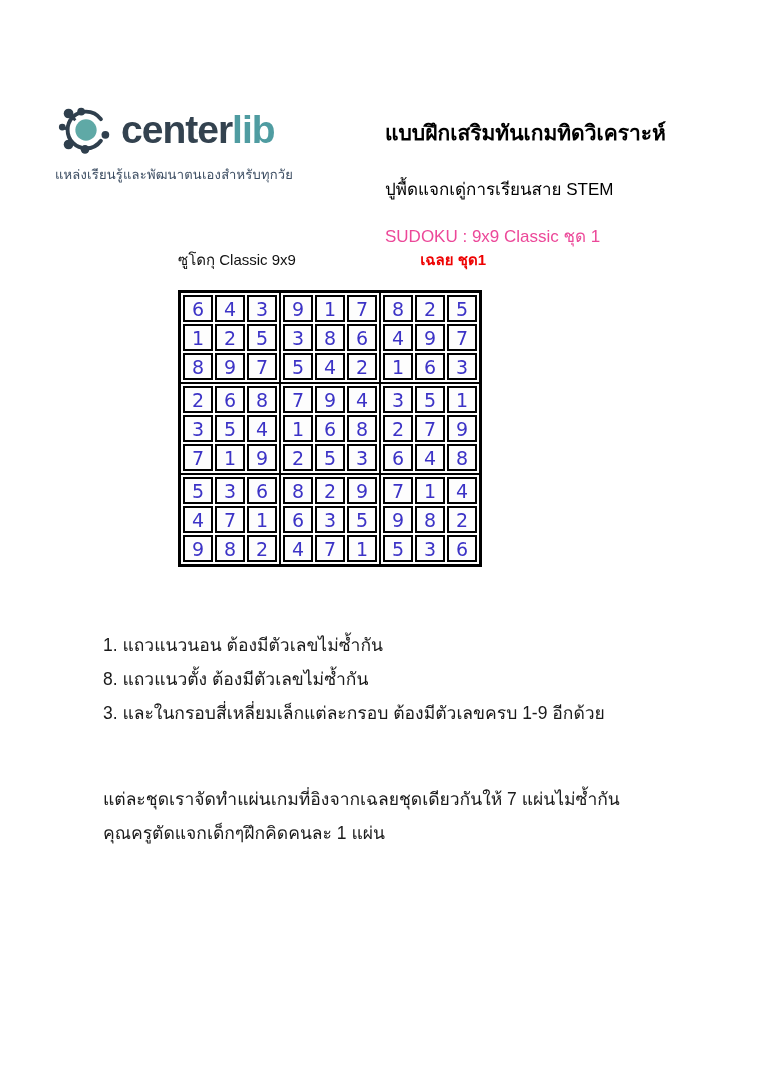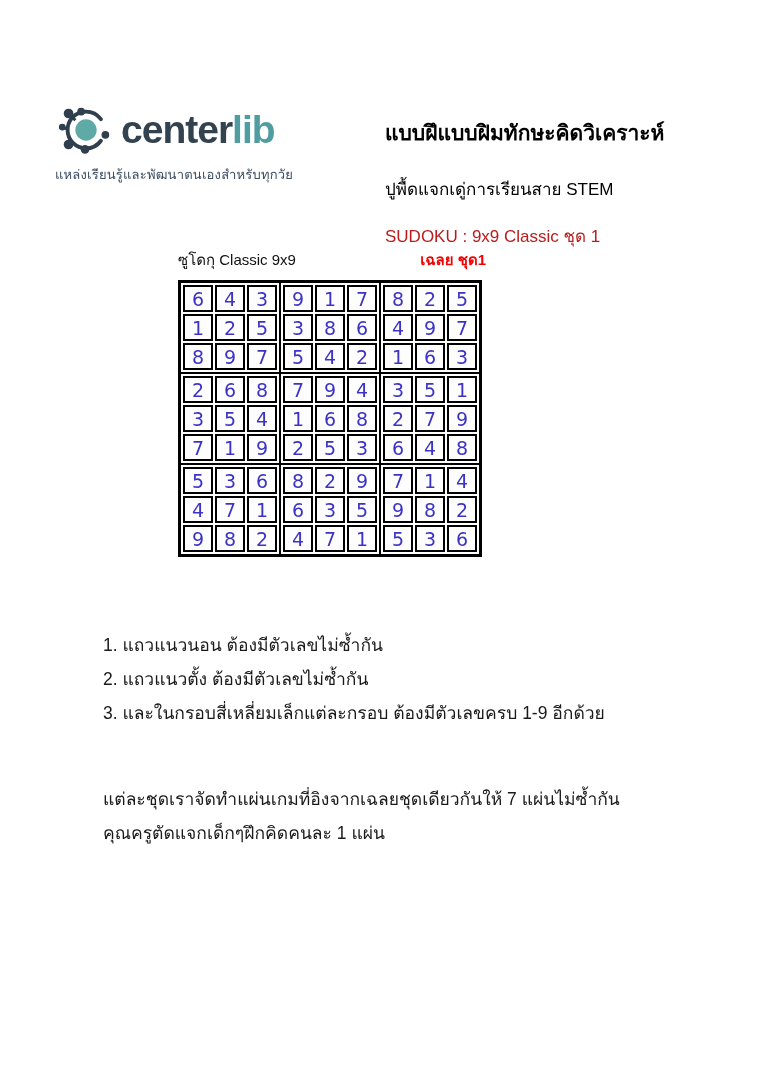--- a/index.html
+++ b/index.html
@@ -18,25 +18,25 @@
   .logo-icon { width: 62px; height: 62px; flex: 0 0 auto; }
   .brand-name { font-size: 39px; font-weight: bold; letter-spacing: -1px; line-height: 1; margin-left: 4px; }
   .brand-primary { color: #33424f; }
   .brand-secondary { color: #4f9ca1; }
   .brand-tagline { margin-top: 4px; font-size: 13px; color: #3d4e63; letter-spacing: 0.2px; white-space: nowrap; }
 
   
   .doc-head { position: absolute; left: 385px; top: 116px; width: 340px; }
   .doc-title { font-size: 21px; font-weight: bold; color: #000; }
   .doc-subtitle { font-size: 17px; margin-top: 26px; color: #000; }
-  .doc-series { font-size: 17px; margin-top: 20px; color: #b91c1c; }
+  .doc-series { font-size: 17px; margin-top: 20px; color: #ec4899; }
 
   
   .puzzle { position: absolute; left: 178px; top: 248px; width: 308px; }
-  .puzzle-labels { display: flex; justify-content: space-between; align-items: flex-end; font-size: 15px; margin-bottom: 8px; }
+  .puzzle-labels { display: flex; justify-content: space-between; align-items: flex-end; font-size: 15px; margin-bottom: 18px; }
   .puzzle-label-left { color: #111; }
   .puzzle-label-right { font-weight: bold; }
 
   .sudoku {
     display: grid;
     grid-template-columns: repeat(3, auto);
     background: #000;
     border: 3px solid #000;
     gap: 2px;
     width: max-content;
@@ -87,21 +87,21 @@
         <circle cx="31" cy="53" r="4.5" fill="#2f3f4d"></circle>
         <circle cx="52" cy="38" r="4" fill="#2f3f4d"></circle>
       </svg>
     </span>
     <span class="brand-name"><span class="brand-primary">center</span><span class="brand-secondary">lib</span></span>
   </div>
   <div class="brand-tagline">แหล่งเรียนรู้และพัฒนาตนเองสำหรับทุกวัย</div>
 </div>
 
 <div class="doc-head">
-  <div class="doc-title">แบบฝึแบบฝิมทักษะคิดวิเคราะห์</div>
+  <div class="doc-title">แบบฝึกเสริมทันเกมทิดวิเคราะห์</div>
   <div class="doc-subtitle">ปูพื้ดแจกเดู่การเรียนสาย STEM</div>
   <div class="doc-series">SUDOKU : 9x9 Classic ชุด 1</div>
 </div>
 
 <div class="puzzle">
   <div class="puzzle-labels">
     <span class="puzzle-label-left">ซูโดกุ Classic 9x9</span>
     <span class="puzzle-label-right" id="answer-label" style="color: rgb(238, 2, 2);">เฉลย ชุด1</span>
   </div>
   <div class="sudoku" id="sudoku-grid">
@@ -202,20 +202,20 @@
         <div class="sudoku-cell" style="color: rgb(60, 51, 198);">2</div>
         <div class="sudoku-cell" style="color: rgb(60, 51, 198);">5</div>
         <div class="sudoku-cell" style="color: rgb(60, 51, 198);">3</div>
         <div class="sudoku-cell" style="color: rgb(60, 51, 198);">6</div>
       </div>
     </div>
 </div>
 
 <div class="rules">
   <p>1. แถวแนวนอน ต้องมีตัวเลขไม่ซ้ำกัน</p>
-  <p>2. แถวแนวตั้ง ต้องมีตัวเลขไม่ซ้ำกัน</p>
+  <p>8. แถวแนวตั้ง ต้องมีตัวเลขไม่ซ้ำกัน</p>
   <p>3. และในกรอบสี่เหลี่ยมเล็กแต่ละกรอบ ต้องมีตัวเลขครบ 1-9 อีกด้วย</p>
 </div>
 
 <div class="note">
   <p>แต่ละชุดเราจัดทำแผ่นเกมที่อิงจากเฉลยชุดเดียวกันให้ 7 แผ่นไม่ซ้ำกัน</p>
   <p>คุณครูตัดแจกเด็กๆฝึกคิดคนละ 1 แผ่น</p>
 </div>
 
 </body></html>

